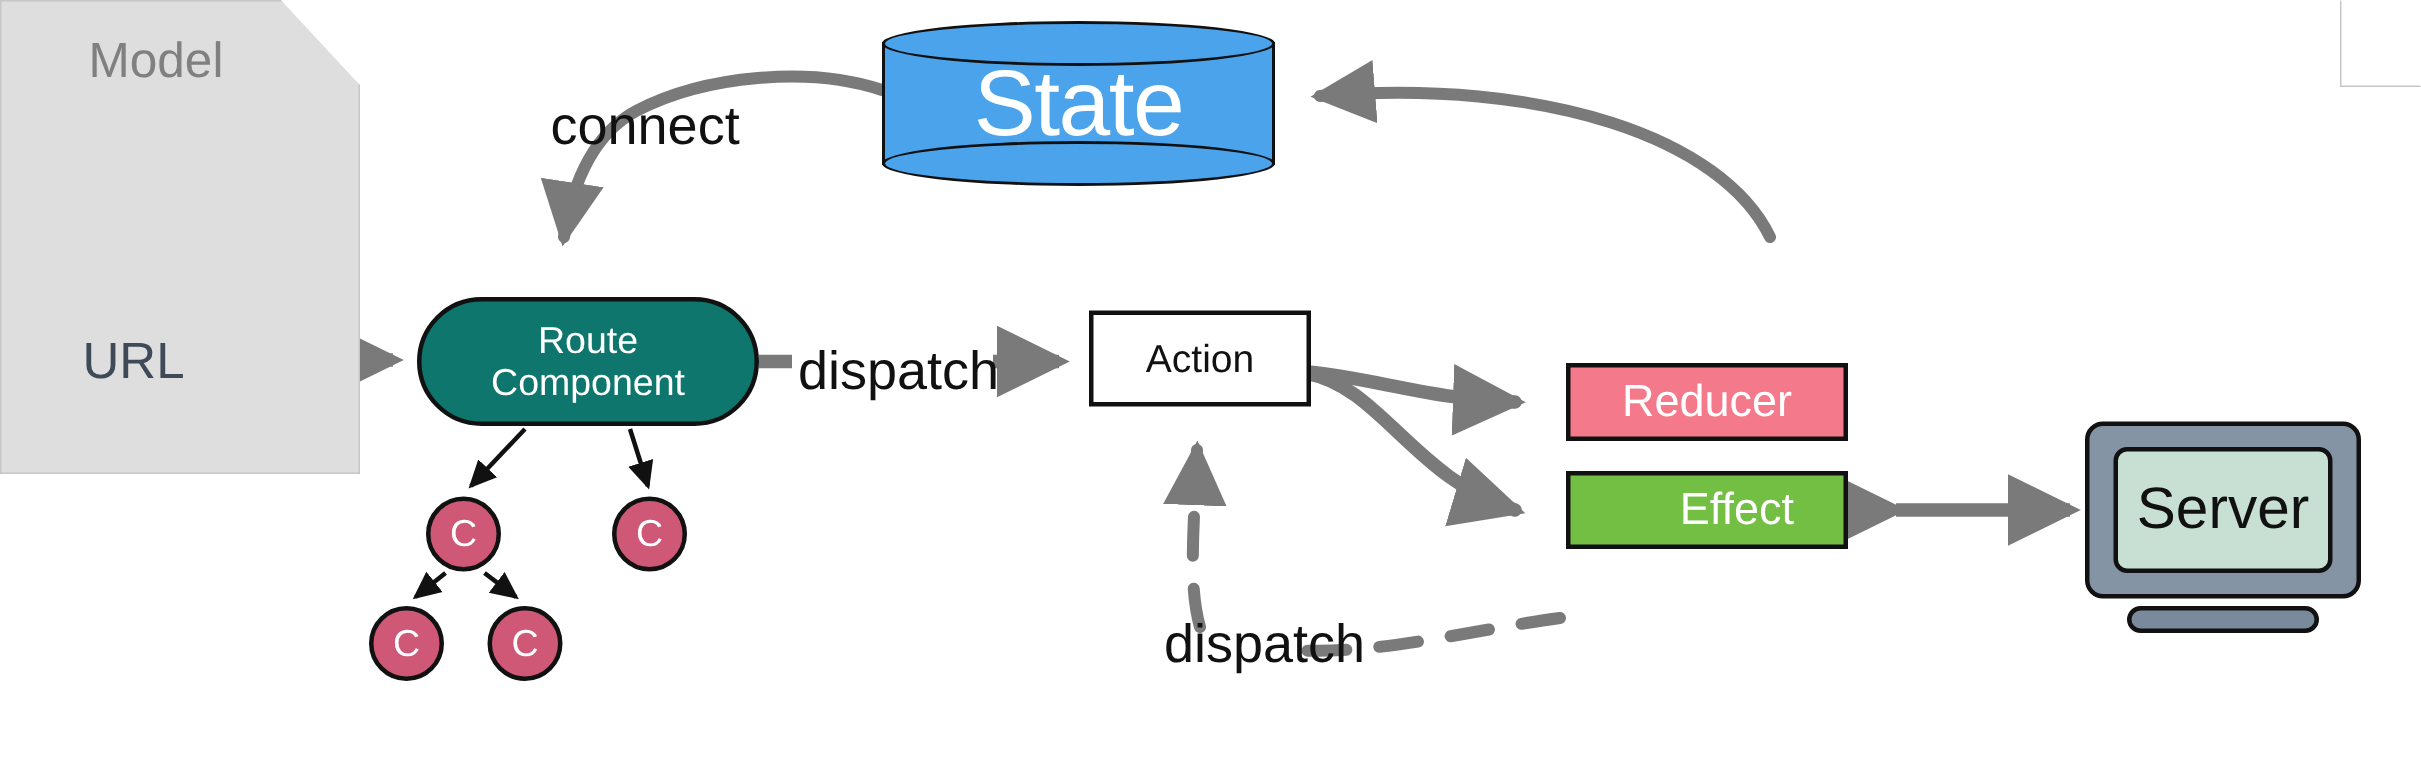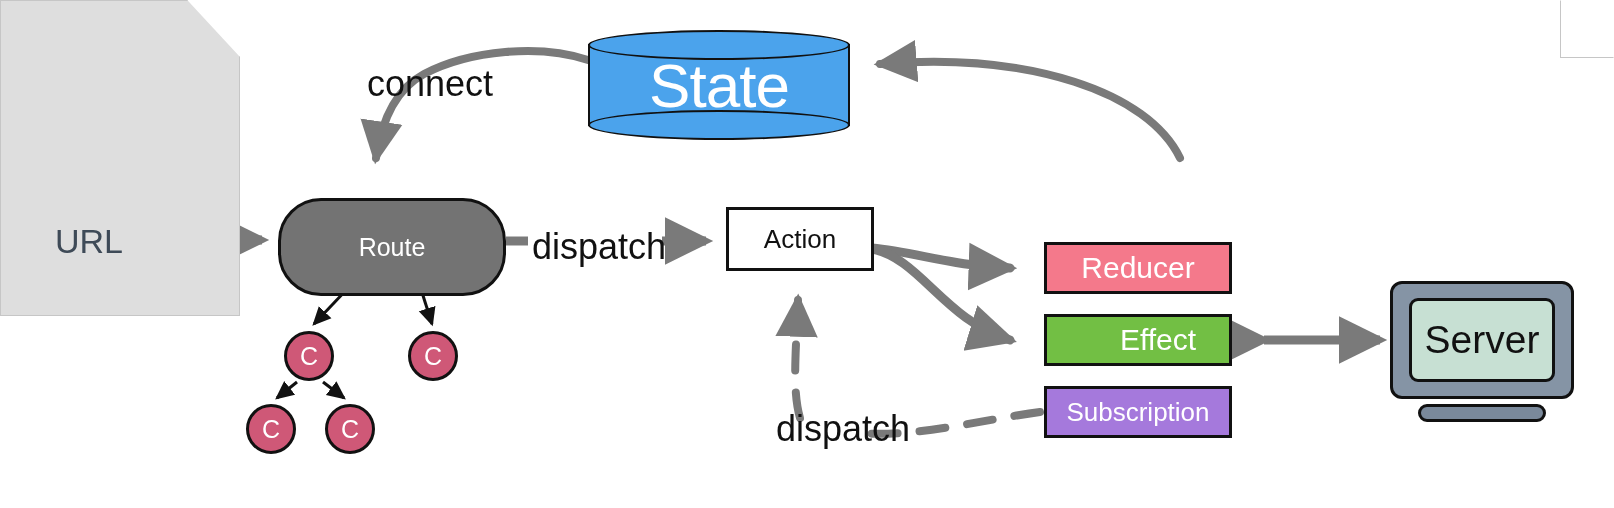--- a/index.html
+++ b/index.html
@@ -3,37 +3,37 @@
 <meta charset="utf-8">
 <style>
   html,body{margin:0;padding:0;background:#ffffff;}
   body{font-family:"Liberation Sans",sans-serif;}
   #stage{position:relative;width:1614px;height:508px;background:#ffffff;overflow:hidden;}
   #wires{position:absolute;left:0;top:0;width:1614px;height:508px;pointer-events:none;}
 
   .node{position:absolute;box-sizing:border-box;display:flex;align-items:center;justify-content:center;text-align:center;}
 
   
-  #state-cyl{left:588px;top:30px;width:262px;height:110px;}
+  #state-cyl{left:588px;top:14px;width:262px;height:110px;}
   #state-cyl .cyl-body{position:absolute;left:0;top:14px;width:262px;height:82px;background:#4BA3EC;
         border-left:2.5px solid #111;border-right:2.5px solid #111;box-sizing:border-box;}
   #state-cyl .cyl-top{position:absolute;left:0;top:0px;width:262px;height:30px;background:#4BA3EC;
         border:2.5px solid #111;border-radius:50%/50%;box-sizing:border-box;}
   #state-cyl .cyl-bot{position:absolute;left:0;top:80px;width:262px;height:30px;background:#4BA3EC;
         border:2.5px solid #111;border-radius:50%/50%;box-sizing:border-box;}
   #state-cyl .cyl-label{position:absolute;left:0;top:14px;width:262px;height:82px;display:flex;
         align-items:center;justify-content:center;color:#fff;font-size:62px;letter-spacing:-1px;z-index:3;}
 
   
   #url-cloud{left:20px;top:186px;width:150px;height:110px;}
   #url-cloud .cloud-label{position:absolute;left:0;top:0;width:150px;height:110px;display:flex;
         align-items:center;justify-content:center;color:#3E4A57;font-size:34px;z-index:4;padding-right:12px;box-sizing:border-box;}
 
   
-  #route-comp{left:278px;top:198px;width:228px;height:98px;background:#737373;border:3px solid #111;
+  #route-comp{left:278px;top:198px;width:228px;height:86px;background:#0f766e;border:3px solid #111;
         border-radius:43px;color:#fff;font-size:25px;line-height:1.12;z-index:4;}
 
   
   .c-circle{width:50px;height:50px;border-radius:50%;background:#CF5877;border:3px solid #111;
         color:#fff;font-size:25px;z-index:4;}
   #c-1{left:284px;top:331px;}
   #c-2{left:408px;top:331px;}
   #c-3{left:246px;top:404px;}
   #c-4{left:325px;top:404px;}
 
@@ -150,20 +150,21 @@
                C136,100 124,110 112,106 C104,114 86,114 78,106
                C64,114 44,110 40,98 C24,102 8,92 8,78
                C-2,70 0,50 14,44 C14,32 30,24 42,30 Z" fill="#8094A6" stroke="#111" stroke-width="3" stroke-linejoin="round"></path>
     </svg>
     <div class="cloud-label">URL</div>
   </div>
 
   <div class="node" id="route-comp">
     <div>
       <div>Route</div>
+      <div>Component</div>
     </div>
   </div>
 
   <div class="node c-circle" id="c-1">
     <span>C</span>
   </div>
   <div class="node c-circle" id="c-2">
     <span>C</span>
   </div>
   <div class="node c-circle" id="c-3">
@@ -173,30 +174,28 @@
     <span>C</span>
   </div>
 
   <div class="node" id="action-box">
     <span>Action</span>
   </div>
 
   <div id="model-note">
     <div class="note-shape"></div>
     <div class="note-fold"></div>
+    <div class="note-title">Model</div>
   </div>
 
   <div class="model-item" id="reducer-item">
     <span>Reducer</span>
   </div>
   <div class="model-item" id="effect-item">
     <span>Effect</span>
-  </div>
-  <div class="model-item" id="subscription-item">
-    <span>Subscription</span>
   </div>
 
   <div class="node" id="server-mon">
     <div class="screen">
       <span>Server</span>
     </div>
   </div>
   <div class="node" id="server-stand"></div>
 
   <div class="edge-label" id="label-connect">connect</div>

